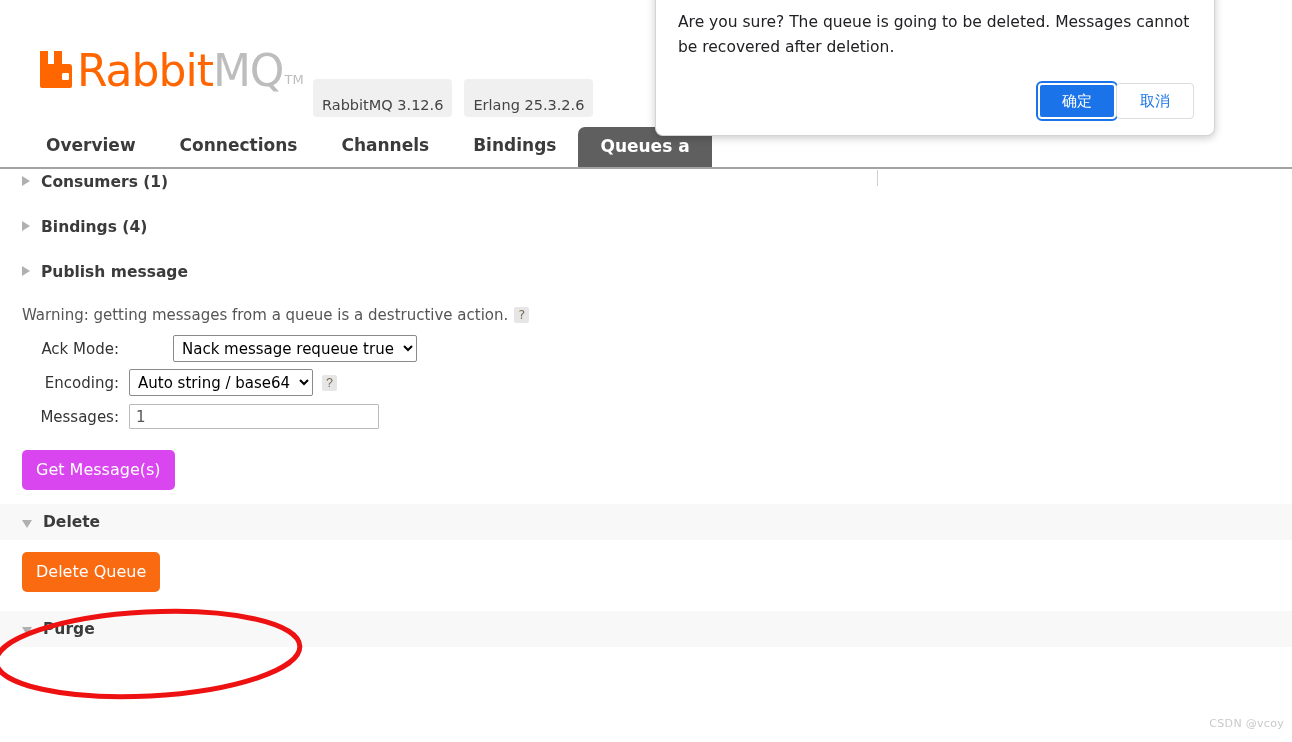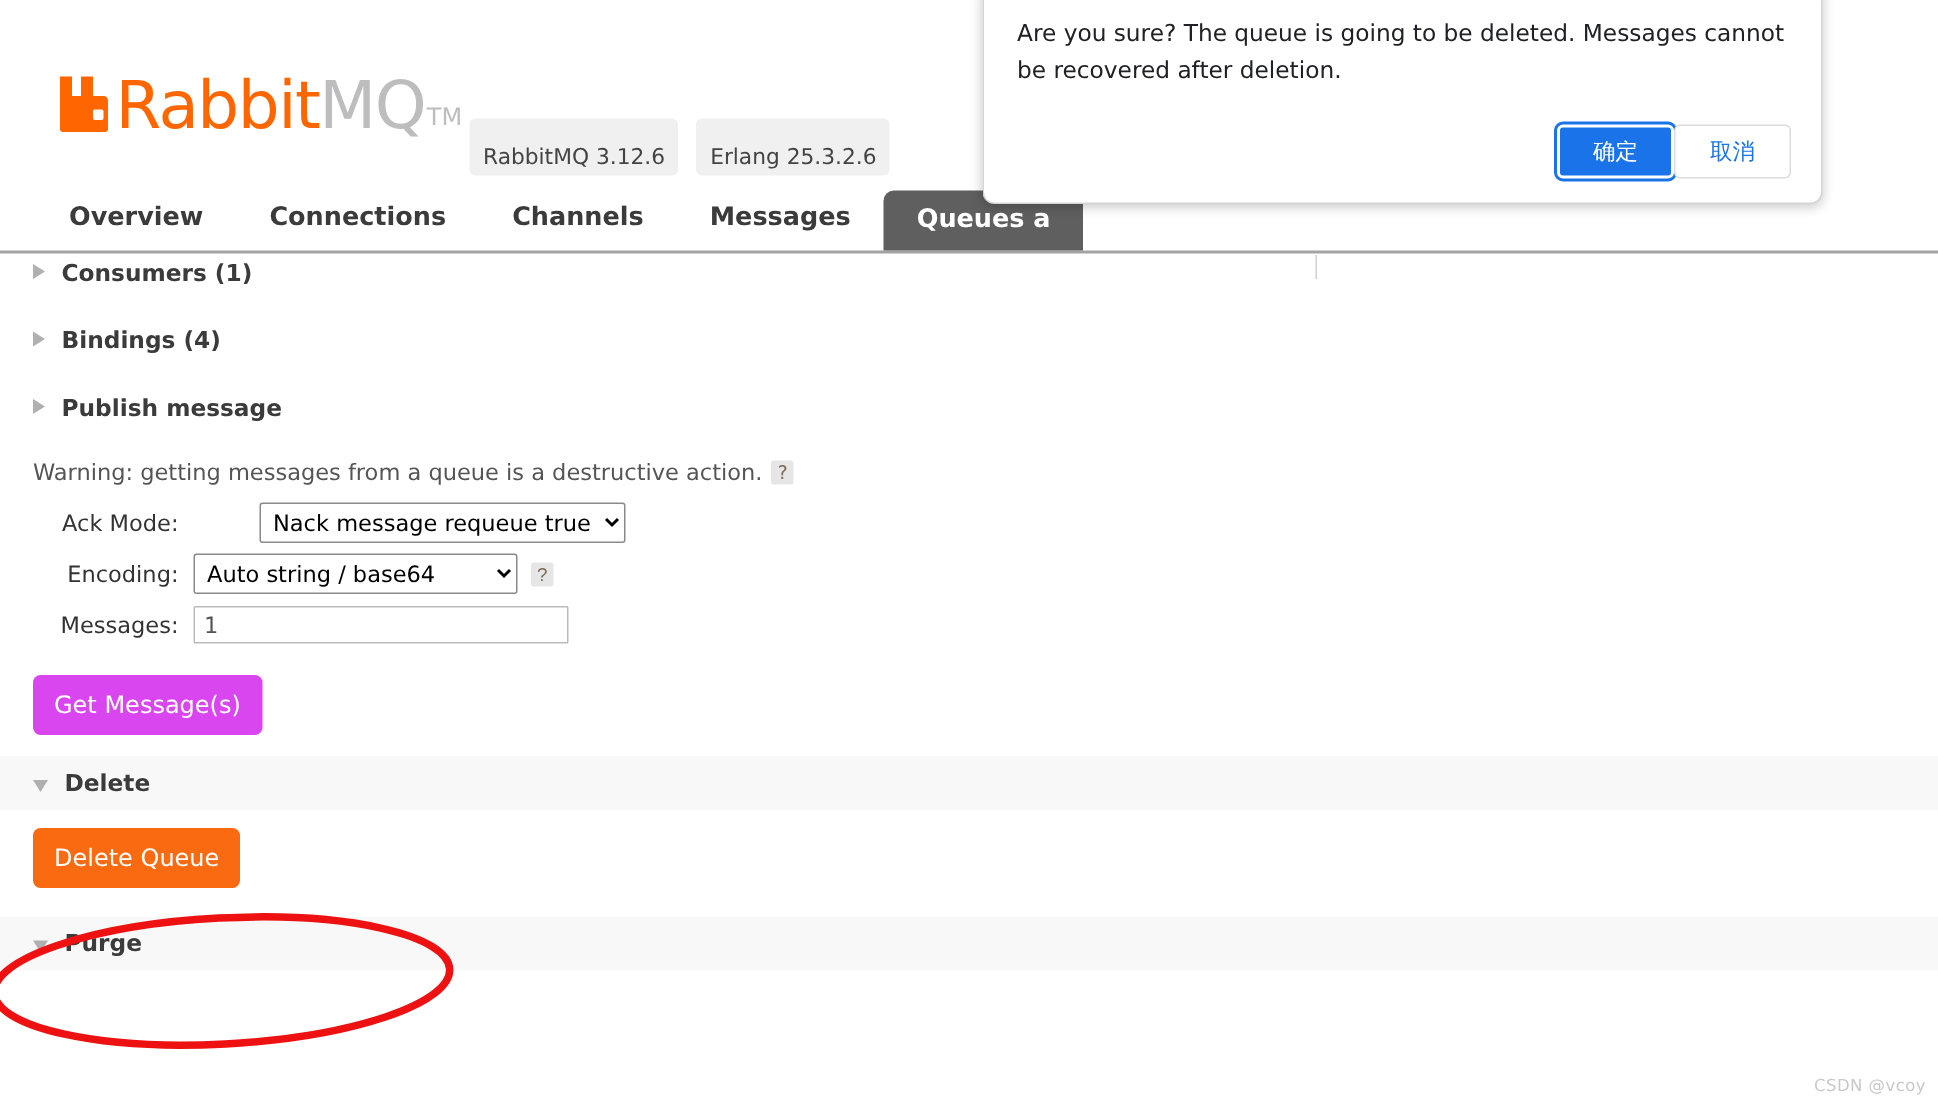--- a/index.html
+++ b/index.html
@@ -47,21 +47,21 @@
     font-family: "DejaVu Sans", sans-serif;
     font-size: 44px;
     line-height: 44px;
     font-weight: 400;
     letter-spacing: -1px;
   }
   .logo-text .rabbit { color: #ff6600; }
   .logo-text .mq { color: #bdbdbd; }
   .logo-tm {
     color: #bdbdbd;
-    font-size: 16px;
+    font-size: 13px;
     font-family: "DejaVu Sans", sans-serif;
     margin-left: 1px;
     margin-bottom: 6px;
   }
   .badges {
     position: absolute;
     left: 313px;
     top: 52px;
     display: flex;
     gap: 12px;
@@ -200,21 +200,21 @@
     font-family: "DejaVu Sans", sans-serif;
     font-size: 15px;
     padding: 2px 4px;
     border: 1px solid #8a8a8a;
     border-radius: 2px;
     background: #fff;
     color: #000;
     height: 27px;
   }
   select.ack { width: 244px; margin-left: 44px; }
-  select.enc { width: 216px; }
+  select.enc { width: 184px; }
   input.ftext {
     font-family: "DejaVu Sans", sans-serif;
     font-size: 15px;
     width: 250px;
     height: 25px;
     box-sizing: border-box;
     padding: 2px 6px;
     border: 1px solid #bbb;
     border-radius: 1px;
     color: #555;
@@ -338,21 +338,21 @@
     <div class="badges">
       <span class="badge">RabbitMQ 3.12.6</span>
       <span class="badge">Erlang 25.3.2.6</span>
     </div>
 
     <div class="navbar">
       <div class="tabs">
         <div class="tab">Overview</div>
         <div class="tab">Connections</div>
         <div class="tab">Channels</div>
-        <div class="tab">Messages</div>
+        <div class="tab">Bindings</div>
         <div class="tab active">Queues a</div>
       </div>
     </div>
     <div class="nav-divider"></div>
   </div>
 
   <div class="content">
 
     <div class="sect-toggle" style="margin-top:19px;">
       <span class="caret right"></span><span>Consumers (1)</span>

